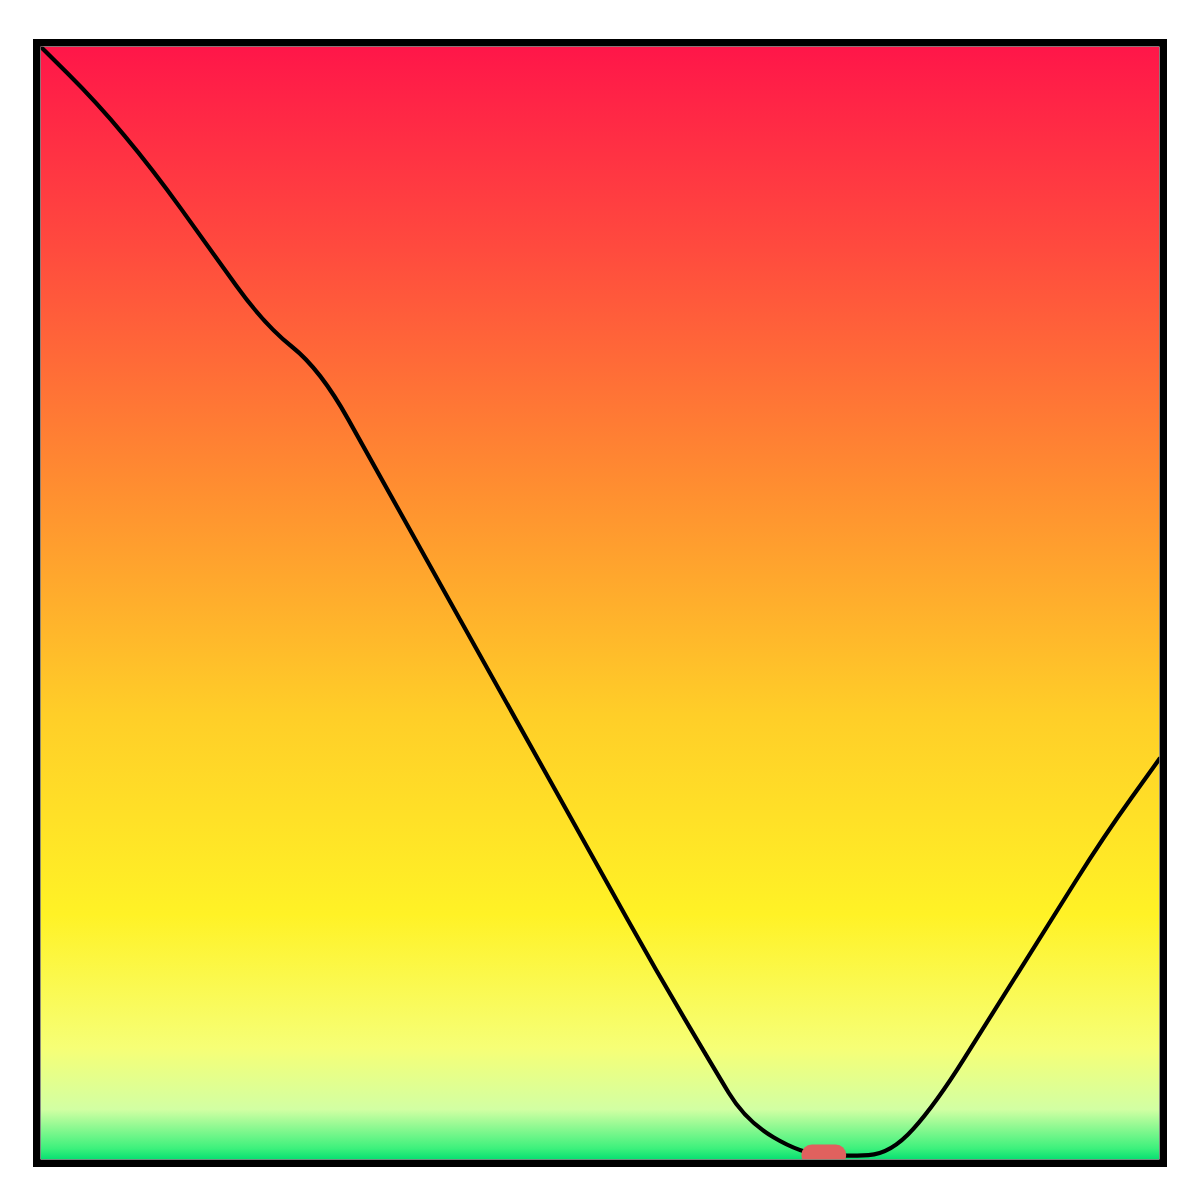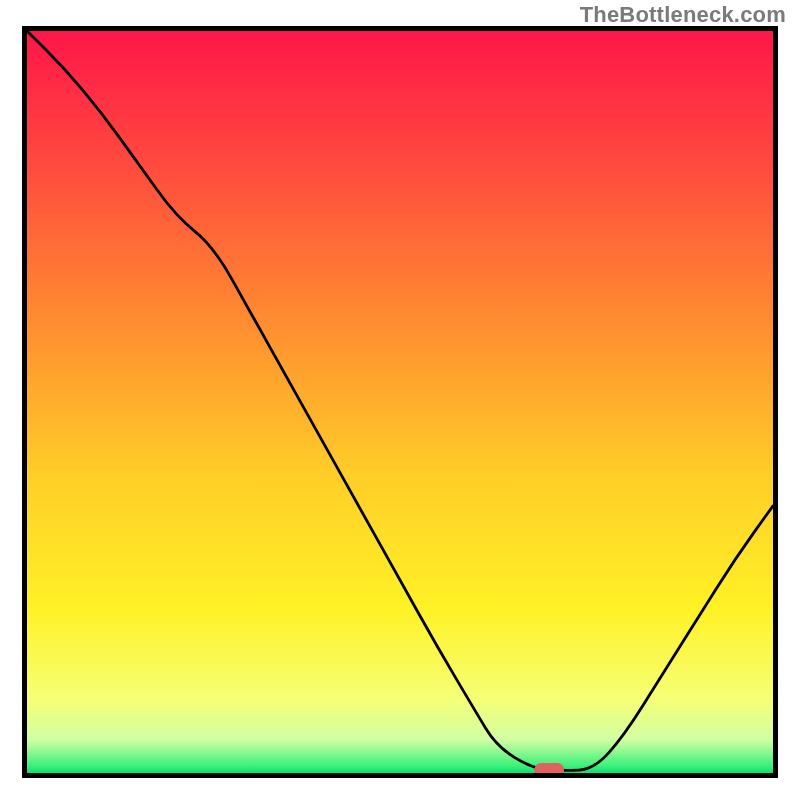--- a/index.html
+++ b/index.html
@@ -56,21 +56,20 @@
     stroke-linecap: round;
   }
   .marker {
     stroke: none;
   }
 </style>
 </head>
 <body>
 
 <div class="stage">
-  <div class="watermark">TheBottleneck.com</div>
 
   <div class="plot-frame">
     <div class="plot-inner">
       <svg id="plot-svg" viewBox="0 0 746 742" preserveAspectRatio="none">
         <defs>
           <linearGradient id="bg-grad" x1="0" y1="0" x2="0" y2="1">
               <stop offset="0%" stop-color="#ff1649"></stop>
               <stop offset="18%" stop-color="#ff4a3e"></stop>
               <stop offset="40%" stop-color="#ff8f30"></stop>
               <stop offset="60%" stop-color="#ffce28"></stop>

